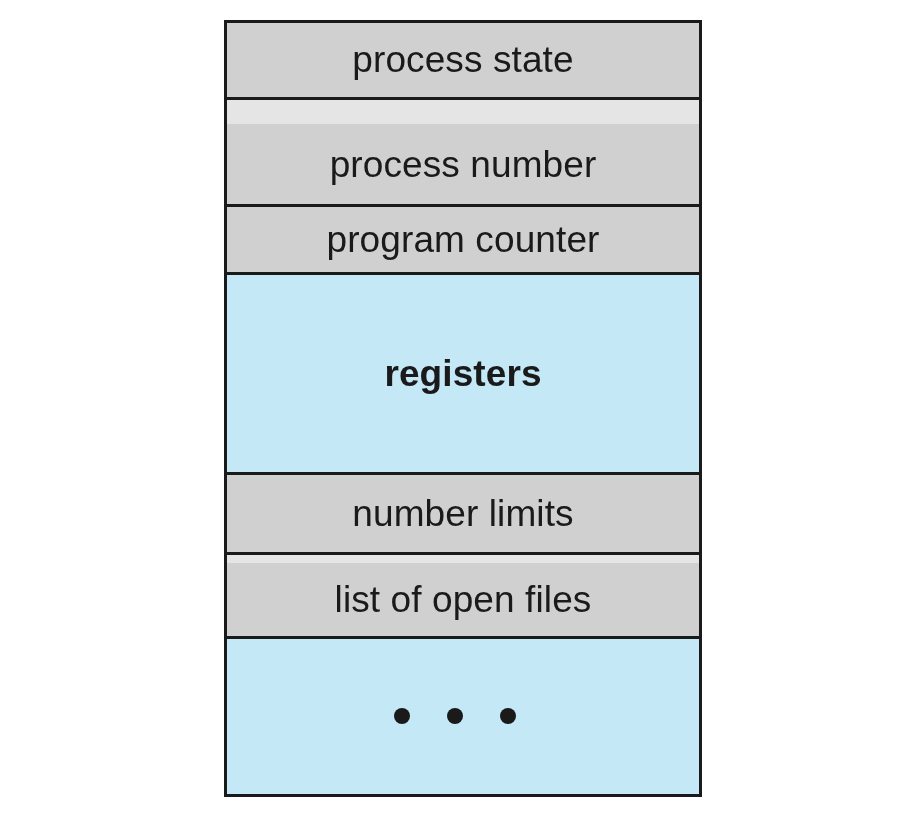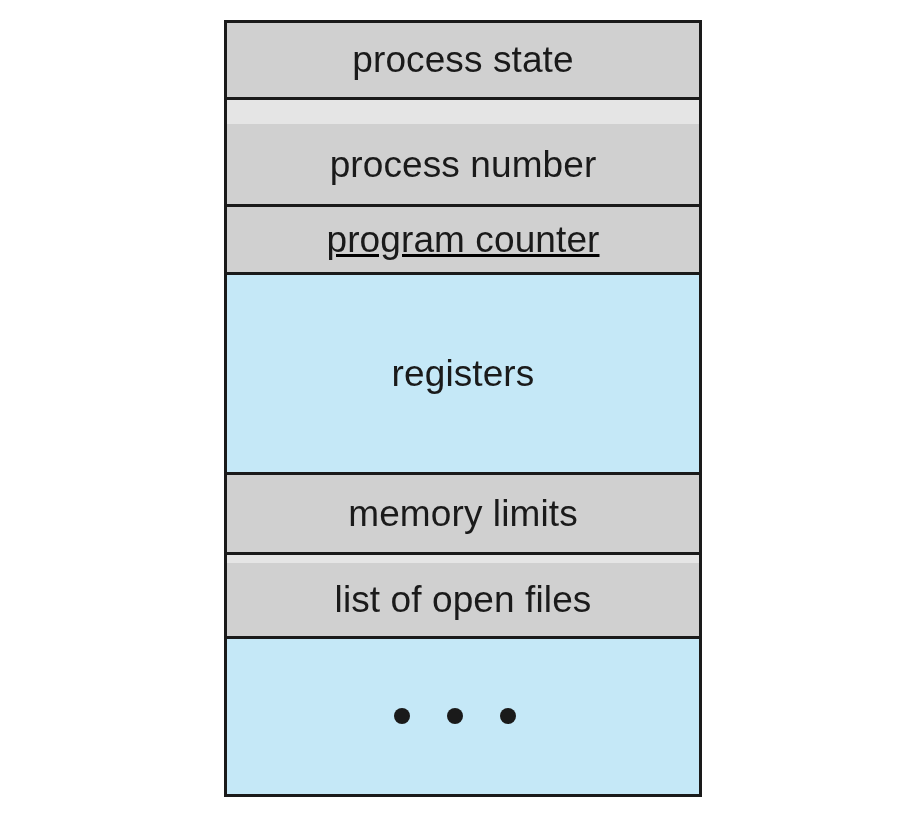--- a/index.html
+++ b/index.html
@@ -49,22 +49,22 @@
     line-height: 1;
     color: #1a1a1a;
     letter-spacing: 0.1px;
     text-align: center;
     white-space: nowrap;
   }
 
   
   .h-state   { height: 83px; }
   .h-number  { height: 90px; margin-top: 24px; }
-  .h-counter { height: 73px; text-decoration: underline; }
-  .h-regs    { height: 216px; }
+  .h-counter { height: 73px; }
+  .h-regs    { height: 216px; font-weight: bold; }
   .h-memory  { height: 86px; }
   .h-files   { height: 82px; margin-top: 8px; }
   .h-ellipsis{ height: 168px; }
 
   .ellipsis-dots {
     display: flex;
     align-items: center;
     gap: 37px;
     margin-left: -16px;
   }
@@ -90,21 +90,21 @@
 
   <div class="pcb-row fill-gray h-counter">
     <span class="row-label">program counter</span>
   </div>
 
   <div class="pcb-row fill-blue h-regs">
     <span class="row-label">registers</span>
   </div>
 
   <div class="pcb-row fill-gray h-memory">
-    <span class="row-label">memory limits</span>
+    <span class="row-label">number limits</span>
   </div>
 
   <div class="pcb-row fill-gray h-files">
     <span class="row-label">list of open files</span>
   </div>
 
   <div class="pcb-row fill-blue h-ellipsis">
     <span class="ellipsis-dots">
       <span class="dot"></span>
       <span class="dot"></span>

